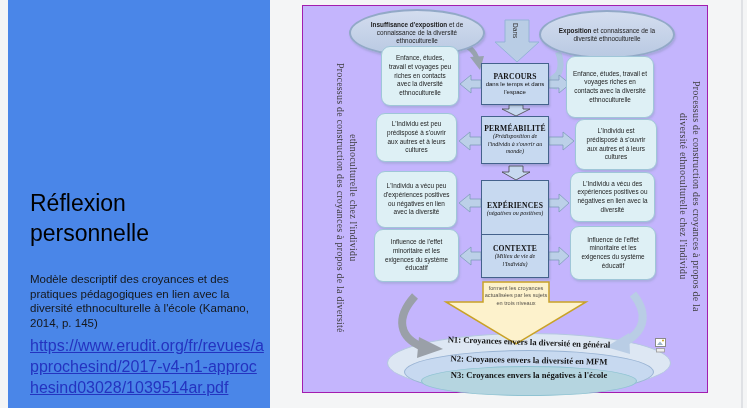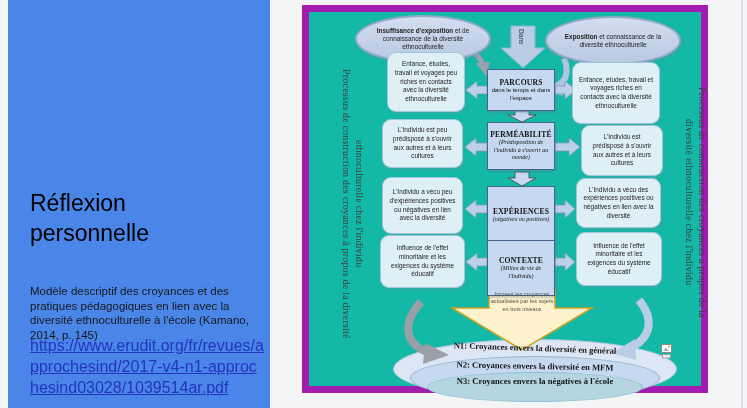--- a/index.html
+++ b/index.html
@@ -11,24 +11,24 @@
     --yellow_fill:#fdf2cc; --yellow_border:#c9a227;
     --level1_fill:#dde7f3; --level2_fill:#c7d9f0; --level3_fill:#b5d5e0;
   }
   *{margin:0;padding:0;box-sizing:border-box;}
   html,body{width:747px;height:408px;}
   body{position:relative;background:var(--bg);font-family:"Liberation Sans",sans-serif;overflow:hidden;}
 
   .blue-panel{position:absolute;left:8px;top:0;width:262px;height:408px;background:var(--panel_blue);}
   .slide-title{position:absolute;left:22px;top:30px;width:212px;font-size:23px;line-height:1.32;color:#ffffff;}
   .slide-subtitle{position:absolute;left:22px;top:188px;width:170px;font-size:23px;line-height:1.32;color:#000000;}
-  .slide-body{position:absolute;left:22px;top:272px;width:232px;font-size:11.5px;line-height:1.28;color:#15171a;margin-top:12px;}
+  .slide-body{position:absolute;left:22px;top:272px;width:232px;font-size:11.5px;line-height:1.28;color:#15171a;}
   .slide-link{position:absolute;left:22px;top:336px;width:234px;font-size:16px;line-height:1.3;color:var(--link_color);text-decoration:underline;word-break:break-all;cursor:pointer;}
 
-  .diagram{position:absolute;left:302px;top:5px;width:406px;height:388px;background:#14b8a6;border:7px solid #a21caf;}
+  .diagram{position:absolute;left:302px;top:5px;width:406px;height:388px;background:#c4b5fd;border:1px solid #a21caf;}
   .right-edge{position:absolute;right:4px;top:0;width:2px;height:408px;background:#dfe1e5;}
 
   .vwrap{position:absolute;display:flex;flex-direction:row;z-index:3;}
   .vleft{left:31px;top:8px;height:368px;}
   .vright{left:374px;top:18px;height:344px;}
   .vcol{writing-mode:vertical-rl;text-align:center;height:100%;font-family:"Liberation Serif",serif;font-size:10px;color:#3a3a3a;letter-spacing:0.2px;padding:0 1px;}
 
   .ellipse{position:absolute;border-radius:50%;background:linear-gradient(var(--ellipse_fill_top),var(--ellipse_fill_bot));border:2px solid var(--ellipse_border);display:flex;align-items:center;justify-content:center;text-align:center;font-size:6.4px;line-height:1.25;color:#1c1c1c;padding:3px 10px;z-index:3;box-shadow:1px 2px 2px rgba(120,140,170,.35);}
   .ellipse-tl{left:46px;top:3px;width:136px;height:48px;}
   .ellipse-tr{left:236px;top:4px;width:136px;height:49px;}
@@ -37,21 +37,21 @@
   .L1{left:78px;top:40px;width:78px;height:60px;}
   .L2{left:73px;top:107px;width:81px;height:49px;}
   .L3{left:73px;top:165px;width:81px;height:57px;}
   .L4{left:71px;top:223px;width:85px;height:53px;}
   .R1{left:263px;top:50px;width:88px;height:62px;}
   .R2{left:272px;top:113px;width:82px;height:51px;}
   .R3{left:267px;top:166px;width:85px;height:50px;}
   .R4{left:267px;top:220px;width:86px;height:54px;}
 
   .center-box{position:absolute;left:178px;width:68px;background:var(--center_fill);border:1px solid var(--center_border);display:flex;flex-direction:column;align-items:center;justify-content:center;text-align:center;color:#111;z-index:3;padding:1px 2px;box-shadow:1px 2px 2px rgba(100,120,150,.35);}
-  .C1{top:57px;height:42px;} .C2{top:110px;height:48px;} .C3{top:174px;height:58px;} .C4{top:228px;height:56px;}
+  .C1{top:57px;height:42px;} .C2{top:110px;height:48px;} .C3{top:174px;height:58px;} .C4{top:228px;height:44px;}
   .center-box .cb-title{font-family:"Liberation Serif",serif;font-weight:bold;font-size:7.6px;letter-spacing:.2px;}
   .center-box .cb-sub{font-size:6px;line-height:1.3;}
   .center-box.italic .cb-sub{font-family:"Liberation Serif",serif;font-style:italic;}
 
   .dans{position:absolute;left:209px;top:17px;writing-mode:vertical-rl;font-size:6.6px;color:#333;z-index:4;}
 
   .arrows{position:absolute;left:0;top:0;z-index:2;}
   .yellow-text{position:absolute;left:180px;top:279px;width:66px;text-align:center;font-size:5.6px;line-height:1.3;color:#55514a;z-index:3;}
 
   .lvl-ellipse{position:absolute;border-radius:50%;z-index:1;}

